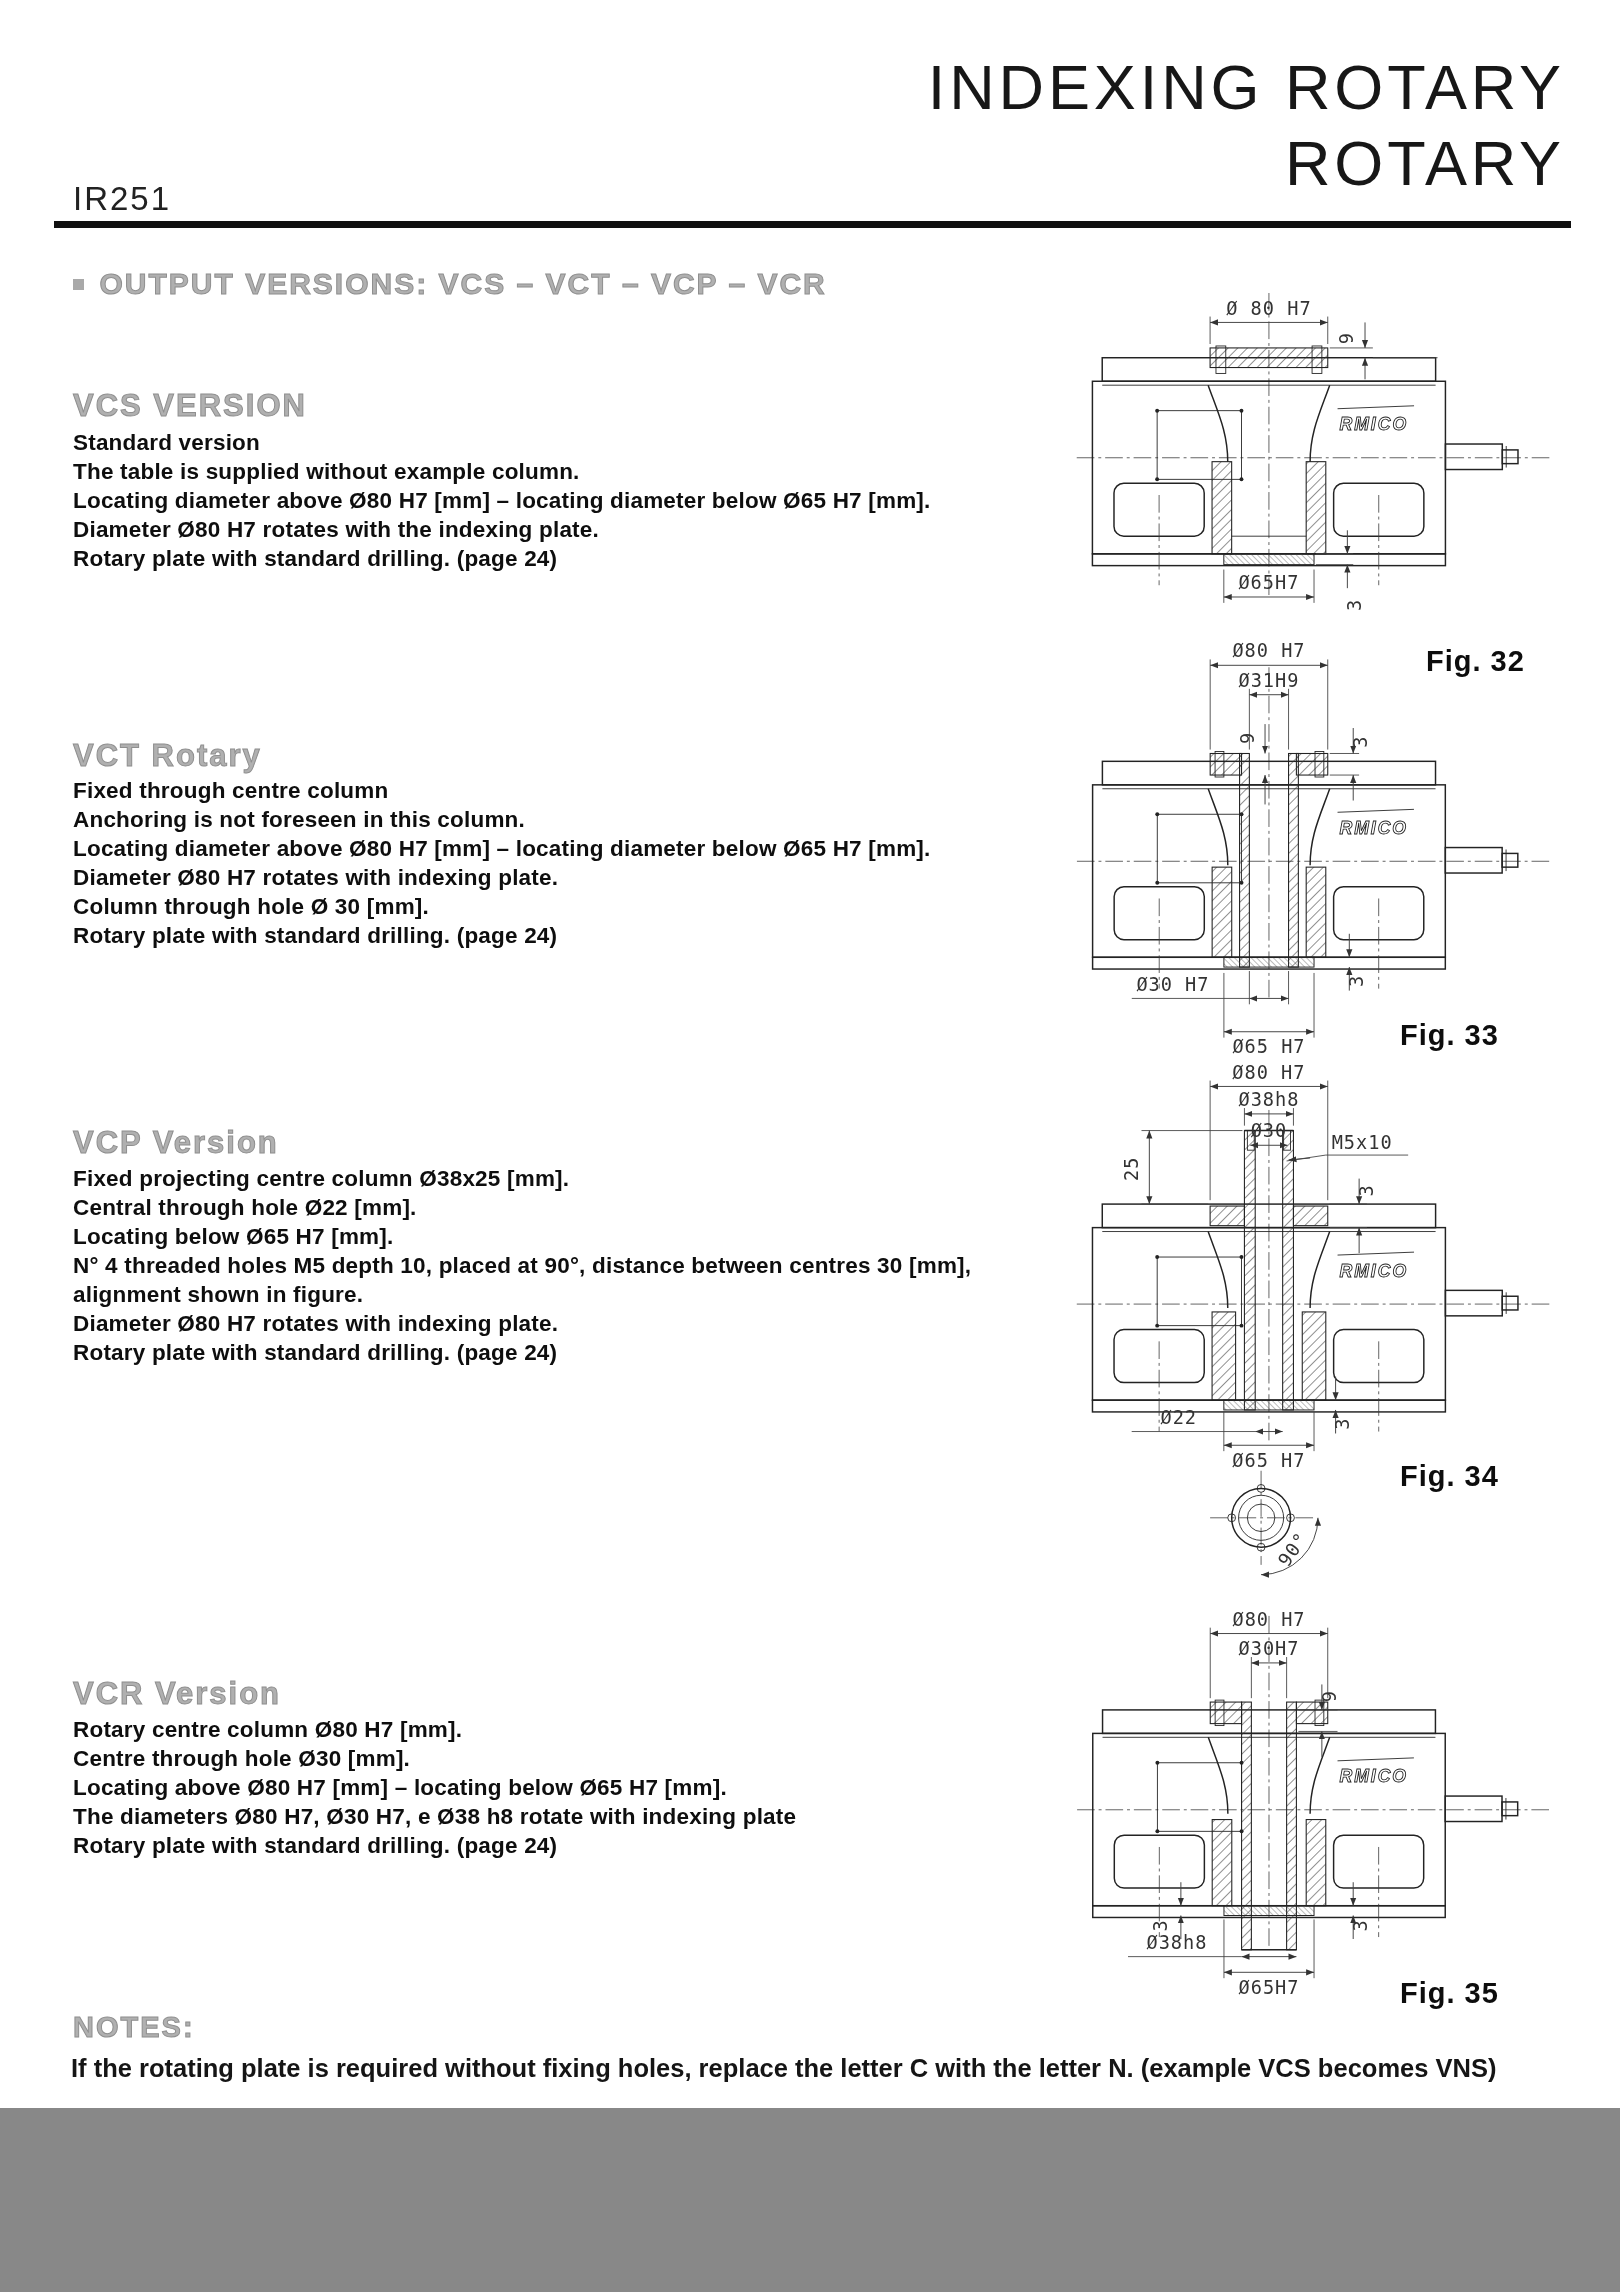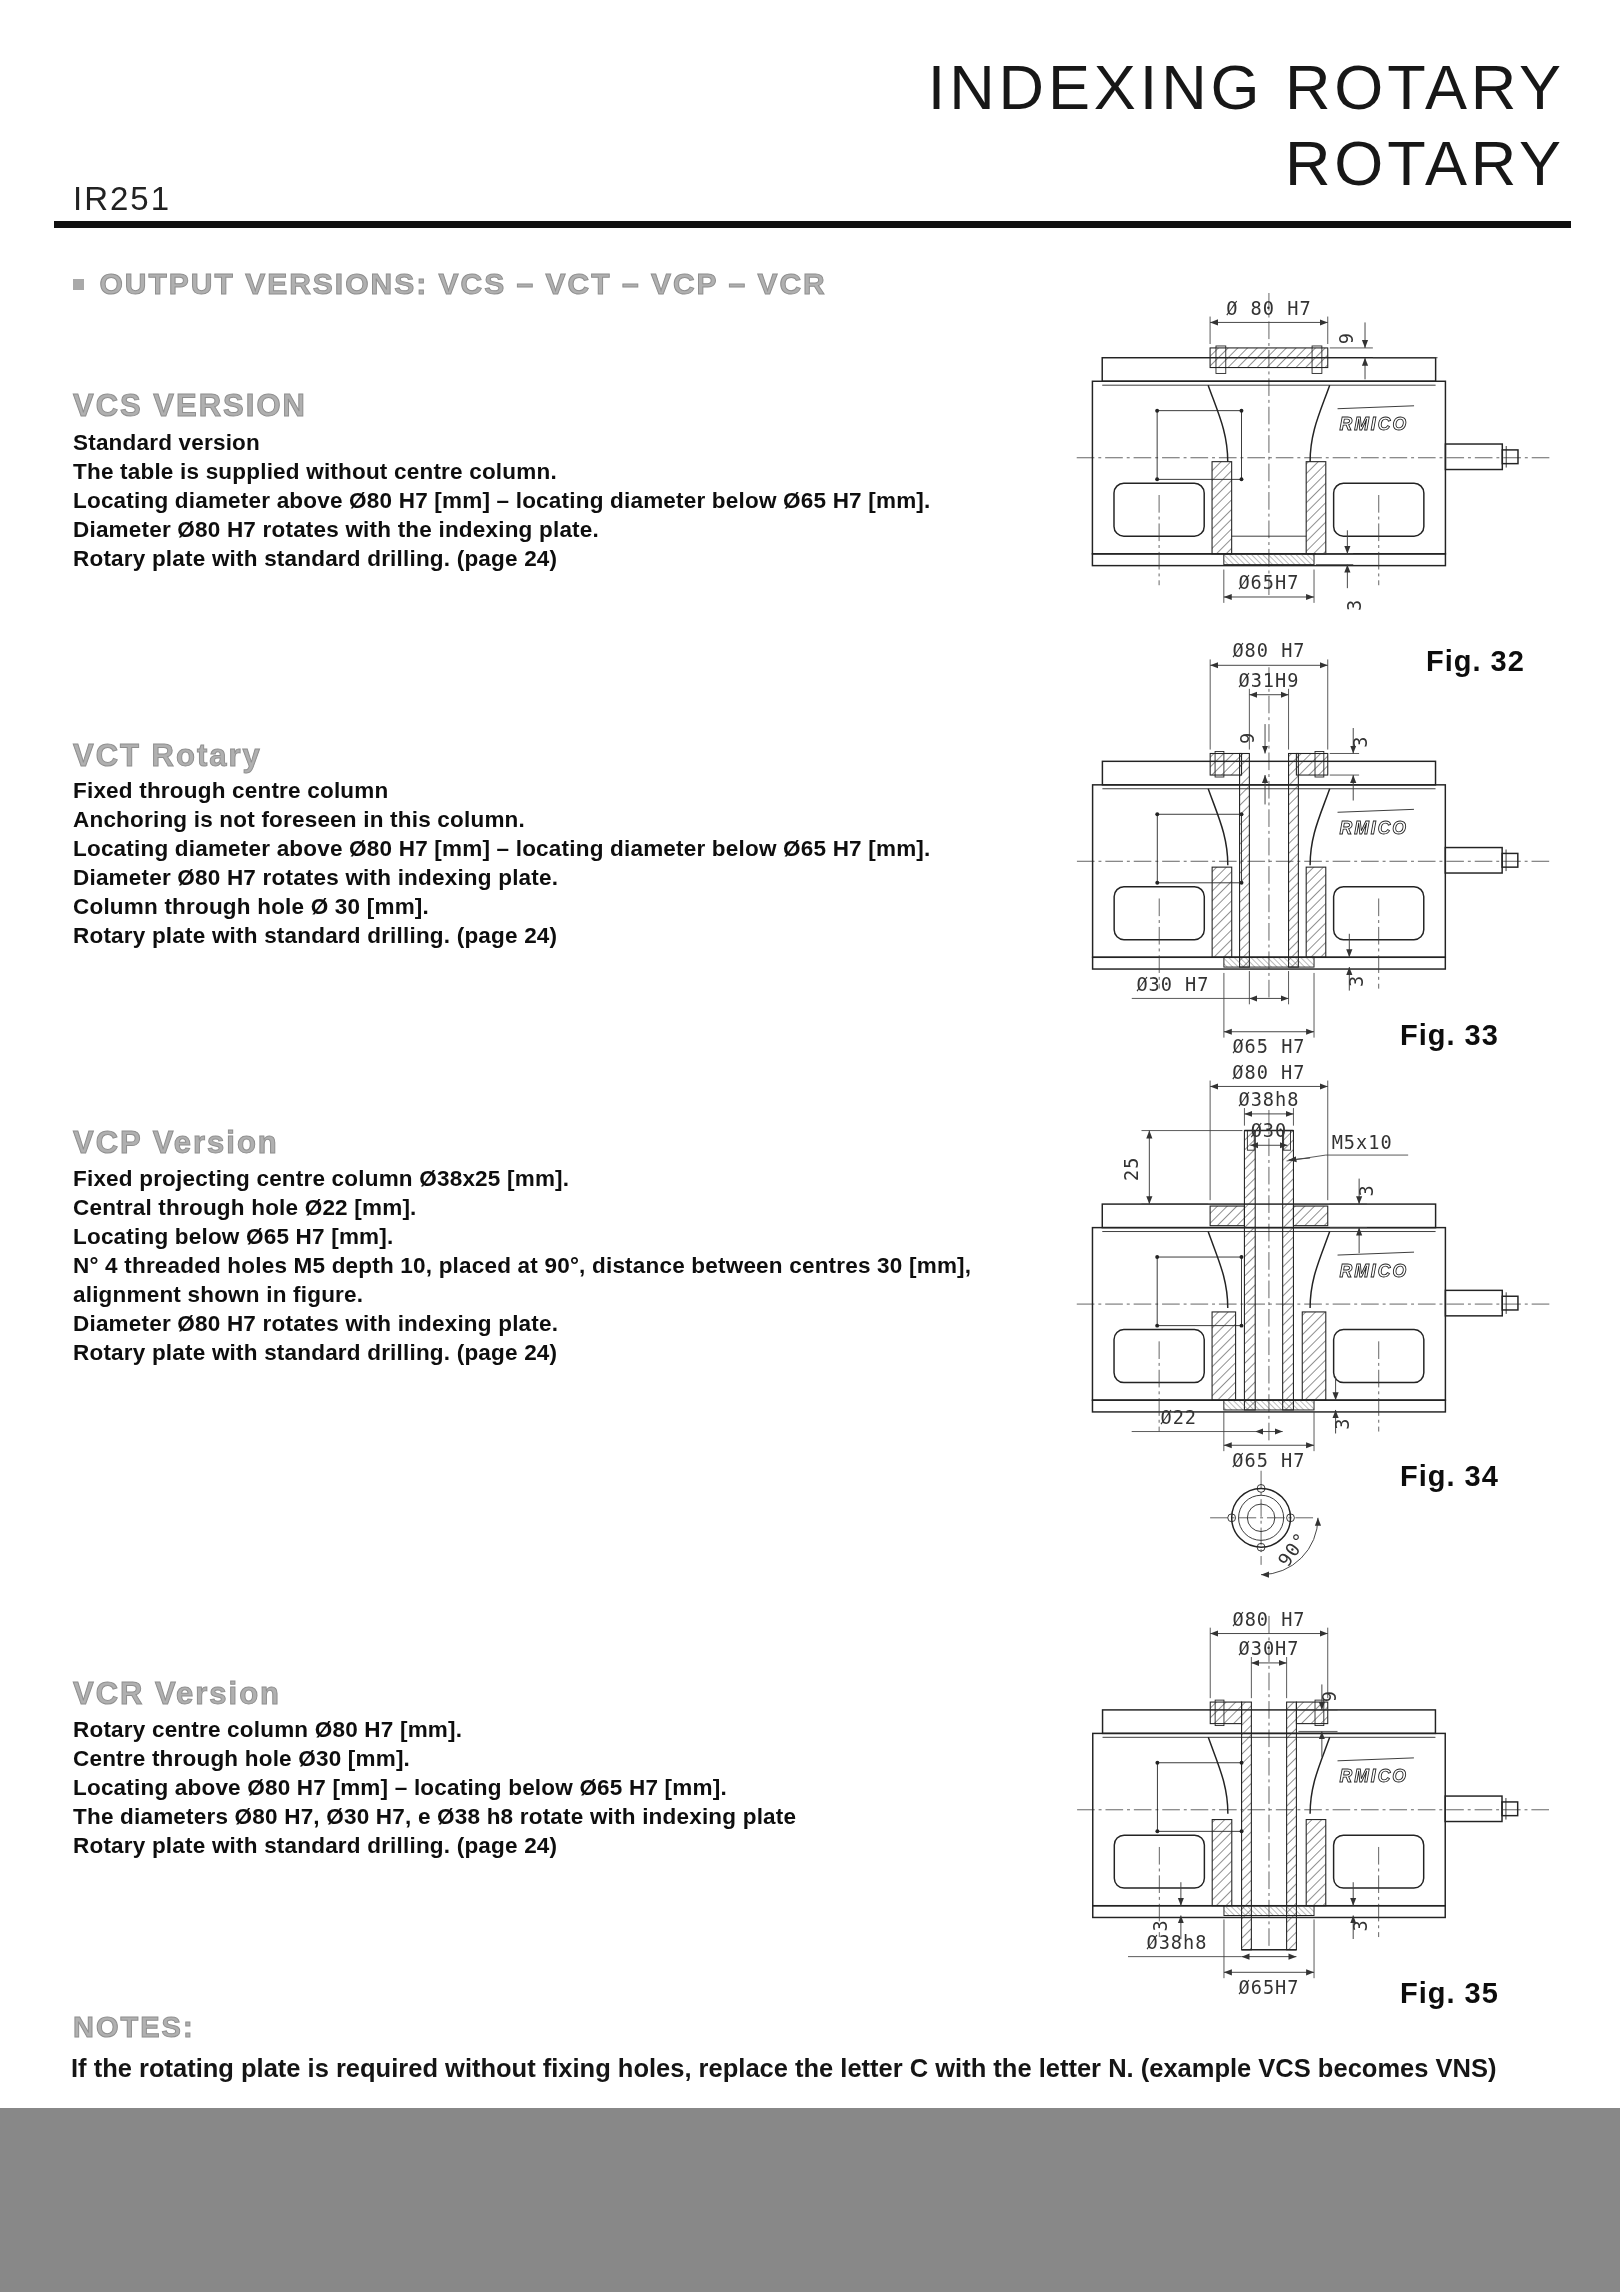--- a/index.html
+++ b/index.html
@@ -60,21 +60,21 @@
     <div>ROTARY</div>
   </div>
   <div class="model">IR251</div>
   <div class="rule"></div>
 
   <div class="sec-head out-head"><span class="bullet-sq"></span><span>OUTPUT VERSIONS:  VCS – VCT – VCP – VCR</span></div>
 
   <div class="sec-head v-head" style="top:388px">VCS VERSION</div>
   <div class="sec-lines" style="top:428px">
     <div>Standard version</div>
-    <div>The table is supplied without centre column.</div>
+    <div>The table is supplied without example column.</div>
     <div>Locating diameter above Ø80 H7 [mm] – locating diameter below Ø65 H7 [mm].</div>
     <div>Diameter Ø80 H7 rotates with the indexing plate.</div>
     <div>Rotary plate with standard drilling. (page 24)</div>
   </div>
 
   <div class="sec-head v-head" style="top:738px">VCT Rotary</div>
   <div class="sec-lines" style="top:776px">
     <div>Fixed through centre column</div>
     <div>Anchoring is not foreseen in this column.</div>
     <div>Locating diameter above Ø80 H7 [mm] – locating diameter below Ø65 H7 [mm].</div>

